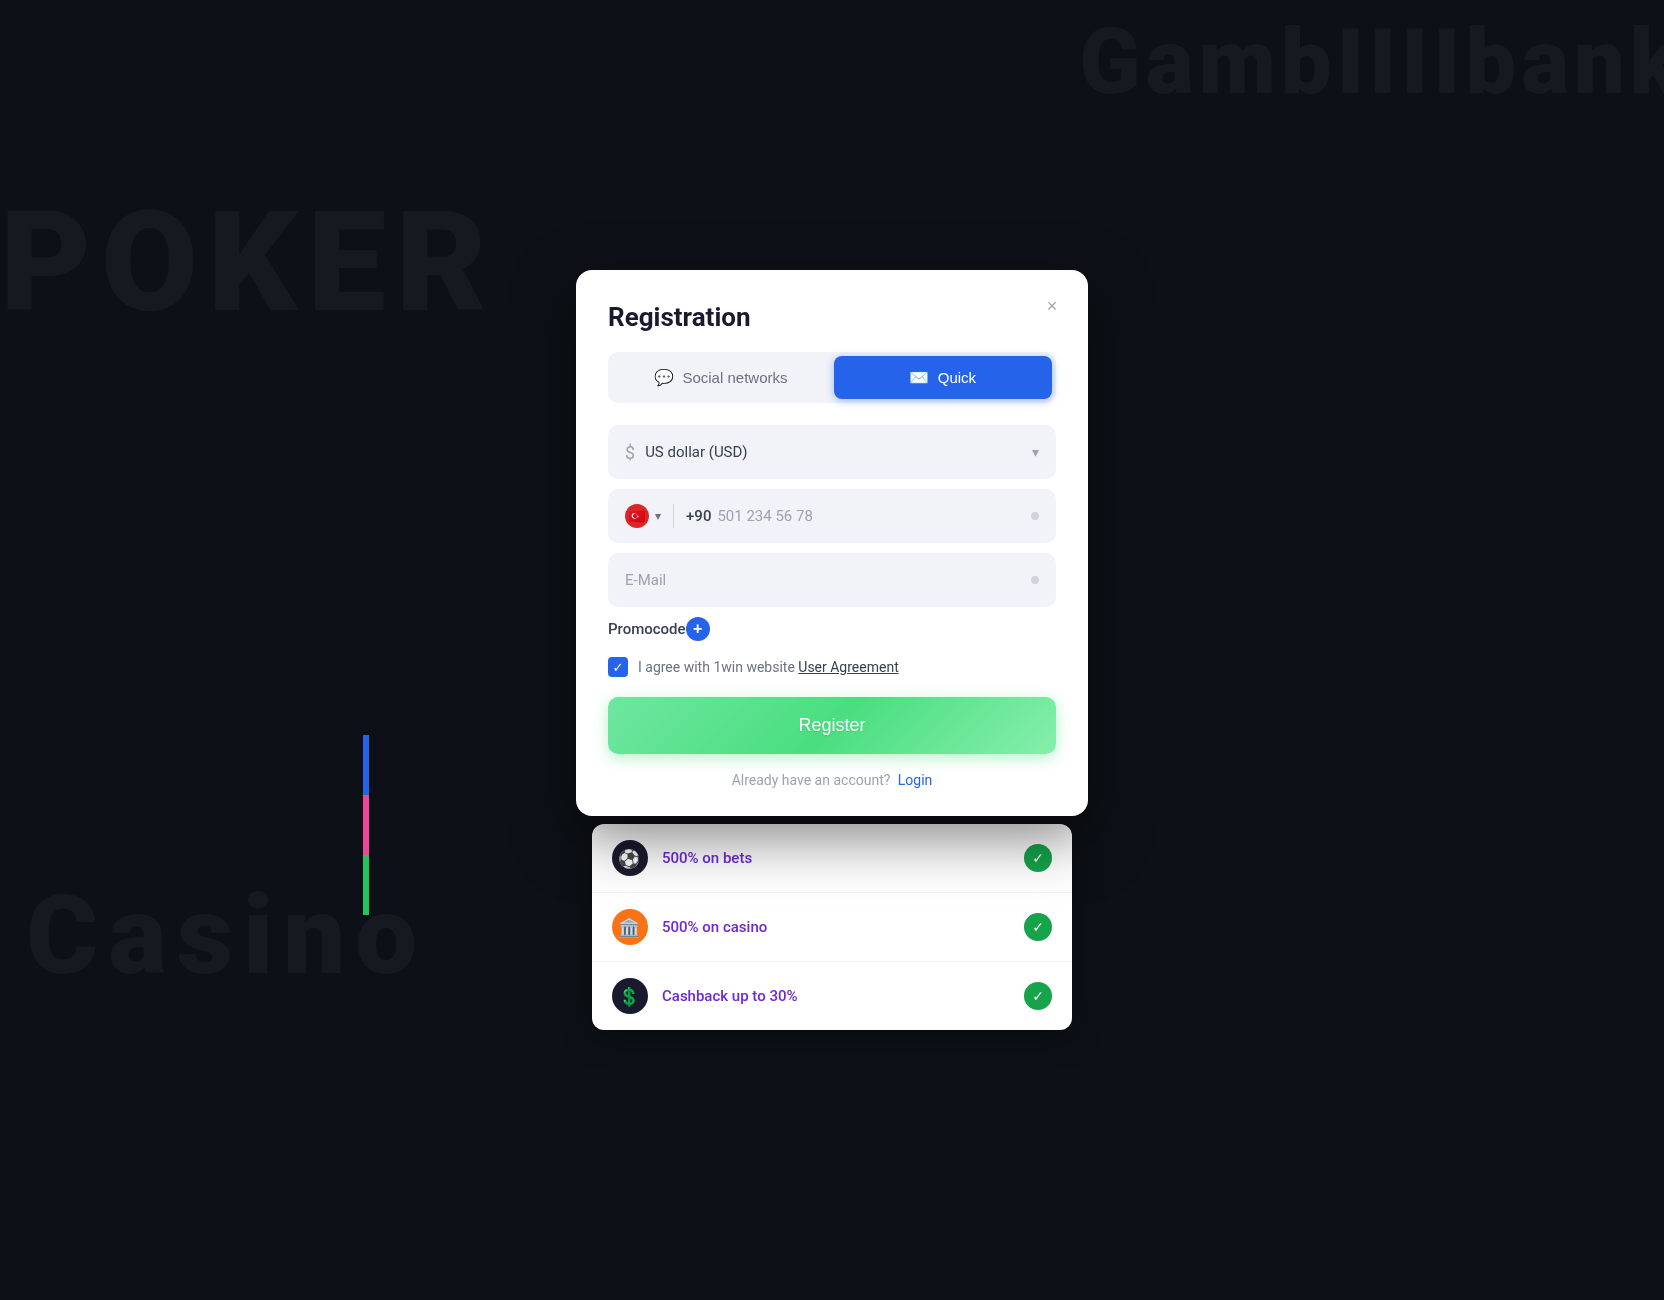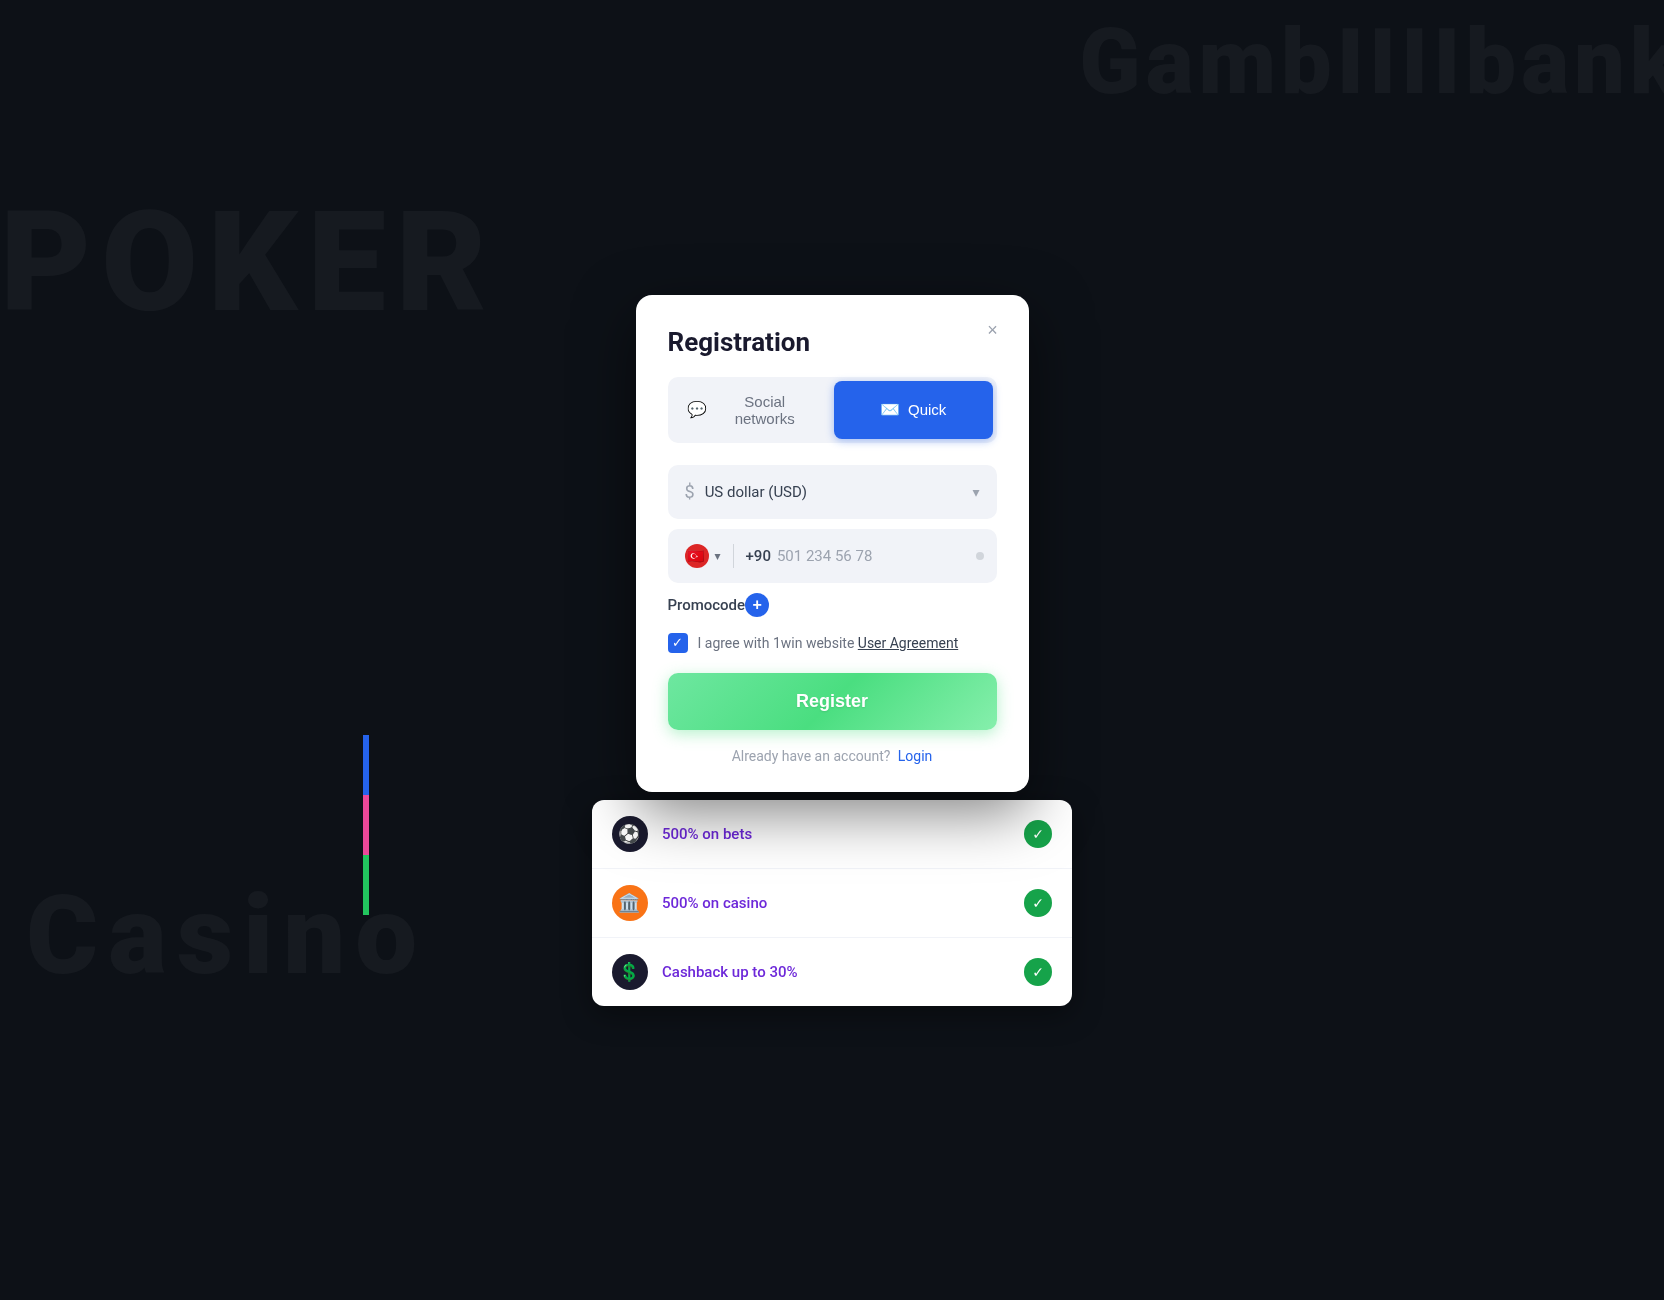--- a/index.html
+++ b/index.html
@@ -37,21 +37,21 @@
       display: flex;
       flex-direction: column;
       align-items: center;
       gap: 0;
     }
 
     
     .modal {
       background: #ffffff;
       border-radius: 16px;
-      width: 393px;
+      width: 512px;
       padding: 32px 32px 28px 32px;
       box-shadow: 0 20px 60px rgba(0,0,0,0.5);
       position: relative;
     }
 
     .modal-title {
       font-size: 26px;
       font-weight: 700;
       color: #1a1a2e;
       margin-bottom: 20px;
@@ -299,21 +299,21 @@
     }
 
     
     .register-btn {
       width: 100%;
       padding: 18px;
       background: linear-gradient(135deg, #6ee7a0 0%, #4ade80 50%, #86efac 100%);
       border: none;
       border-radius: 10px;
       font-size: 18px;
-      font-weight: 700;
+      font-weight: 400;
       color: #ffffff;
       cursor: pointer;
       margin-bottom: 18px;
       text-shadow: 0 1px 2px rgba(0,0,0,0.1);
       box-shadow: 0 4px 15px rgba(74,222,128,0.4);
     }
 
     
     .login-row {
       text-align: center;
@@ -448,20 +448,24 @@
       <div class="country-selector">
         <div class="turkey-flag"></div>
         <span class="country-chevron">▾</span>
       </div>
       <span class="phone-prefix">+90</span>
       <input class="phone-input" type="tel" placeholder="501 234 56 78" style="">
       <span class="field-dot"></span>
     </div>
 
     
+    <div class="form-field">
+      <input type="email" placeholder="E-Mail" style="">
+      <span class="field-dot"></span>
+    </div>
 
     
 
     
     <div class="promocode-row">
       <span class="promocode-label">Promocode</span>
       <button class="promocode-add">+</button>
     </div>
 
     

